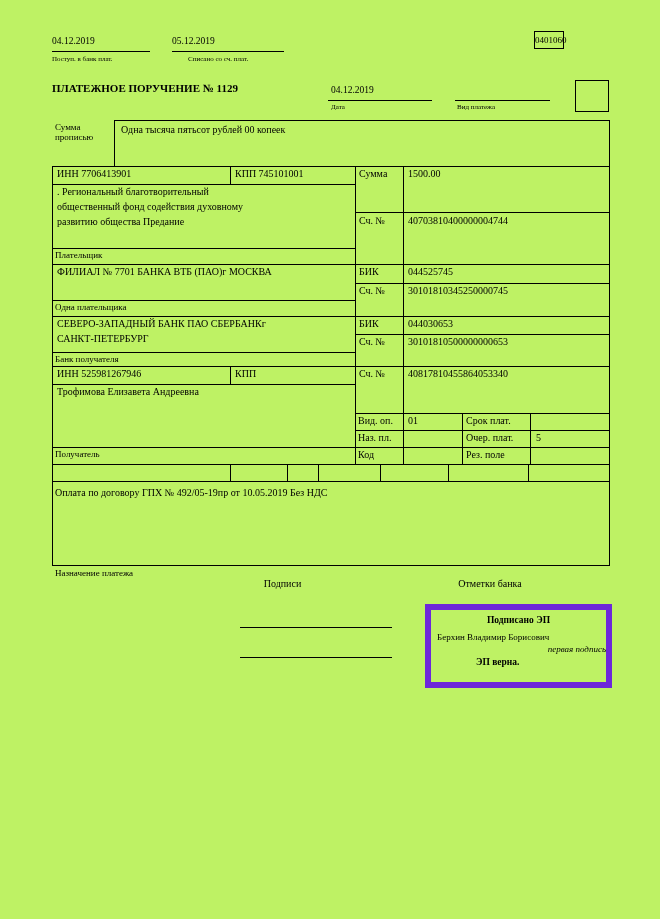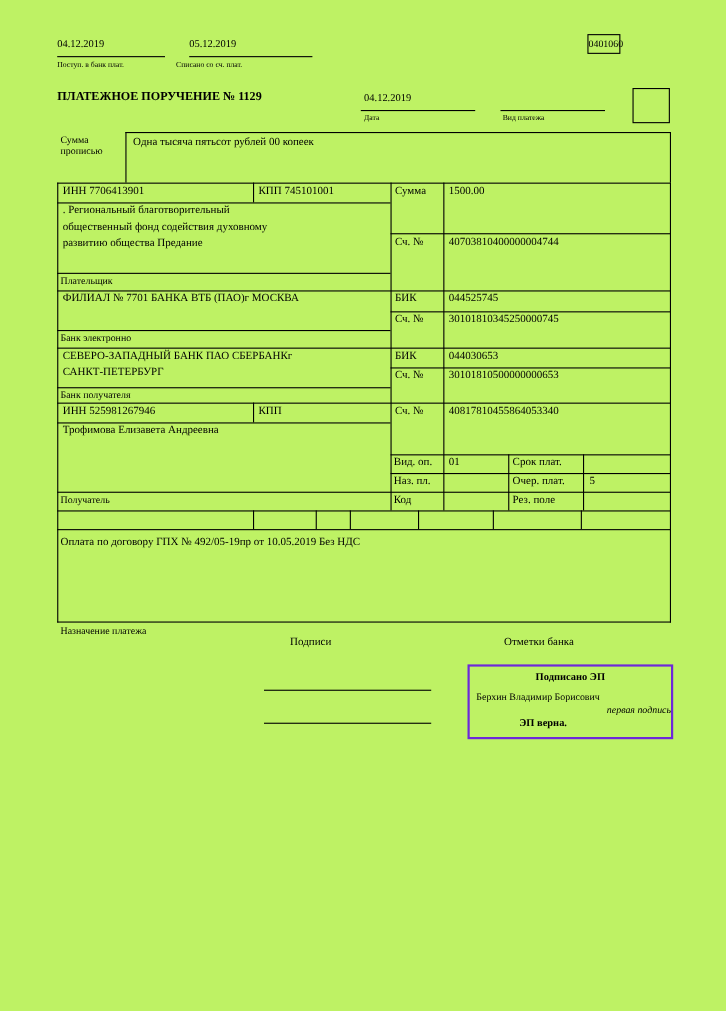--- a/index.html
+++ b/index.html
@@ -22,38 +22,38 @@
     position:absolute; left:50px; top:578px; width:181px; height:134px;
     border:1px solid #2323bd; color:#2323bd; font-size:8.5px;
     line-height:11.5px; padding:3px 4px; white-space:normal;
   }
   .stamp div { white-space:normal; }
   .stamp .gap12 { margin-top:12px; }
   .stamp .gap15 { margin-top:15px; }
   .stamp .ulined { text-decoration:underline; margin-top:1px; }
   .stamp .narrow { width:145px; }
   .marks-box {
-    position:absolute; left:425px; top:604px; width:187px; height:68px;
-    border:2px solid #6d28d9; font-size:9px; line-height:12px;
+    position:absolute; left:425px; top:604px; width:187px; height:84px;
+    border:6px solid #6d28d9; font-size:9px; line-height:12px;
   }
   .marks-box .b { font-weight:bold; font-size:9.5px; }
   .marks-box .i { font-style:italic;text-align:right; }
 </style>
 </head>
 <body>
 
 <div class="page">
 
   <div class="t s95" style="left:52px;top:36px;">04.12.2019</div>
   <div class="hl" style="left:52px;top:51px;width:98px;"></div>
   <div class="t s7" style="left:52px;top:55px;">Поступ. в банк плат.</div>
 
   <div class="t s95" style="left:172px;top:36px;">05.12.2019</div>
   <div class="hl" style="left:172px;top:51px;width:112px;"></div>
-  <div class="t s7" style="left:160px;top:55px;text-align:center;">Списано со сч. плат.</div>
+  <div class="t s7" style="left:188px;top:55px;text-align:center;">Списано со сч. плат.</div>
 
   <div class="box center" style="left:534px;top:31px;width:30px;height:18px;font-size:9px;line-height:16px;">
     <span>0401060</span>
   </div>
 
   <div class="t s11" style="left:52px;top:82px;">ПЛАТЕЖНОЕ ПОРУЧЕНИЕ № 1129</div>
   <div class="t s95" style="left:331px;top:85px;">04.12.2019</div>
   <div class="hl" style="left:328px;top:100px;width:104px;"></div>
   <div class="t s7" style="left:331px;top:103px;">Дата</div>
   <div class="hl" style="left:455px;top:100px;width:95px;"></div>
@@ -112,21 +112,21 @@
   <div class="t" style="left:57px;top:216px;">развитию общества Предание</div>
   <div class="t" style="left:359px;top:215px;">Сч. №</div>
   <div class="t" style="left:408px;top:215px;">40703810400000004744</div>
   <div class="t s9" style="left:55px;top:250px;font-family:Liberation Serif, serif;">Плательщик</div>
 
   <div class="t" style="left:57px;top:266px;">ФИЛИАЛ № 7701 БАНКА ВТБ (ПАО)г МОСКВА</div>
   <div class="t" style="left:359px;top:266px;">БИК</div>
   <div class="t" style="left:408px;top:266px;">044525745</div>
   <div class="t" style="left:359px;top:285px;">Сч. №</div>
   <div class="t" style="left:408px;top:285px;">30101810345250000745</div>
-  <div class="t s9" style="left:55px;top:302px;">Банк электронно</div>
+  <div class="t s9" style="left:55px;top:302px;">Одна плательщика</div>
 
   <div class="t" style="left:57px;top:318px;">СЕВЕРО-ЗАПАДНЫЙ БАНК ПАО СБЕРБАНКг</div>
   <div class="t" style="left:57px;top:333px;">САНКТ-ПЕТЕРБУРГ</div>
   <div class="t" style="left:359px;top:318px;">БИК</div>
   <div class="t" style="left:408px;top:318px;">044030653</div>
   <div class="t" style="left:359px;top:336px;">Сч. №</div>
   <div class="t" style="left:408px;top:336px;">30101810500000000653</div>
   <div class="t s9" style="left:55px;top:354px;">Банк получателя</div>
 
   <div class="t" style="left:57px;top:368px;">ИНН 525981267946</div>

